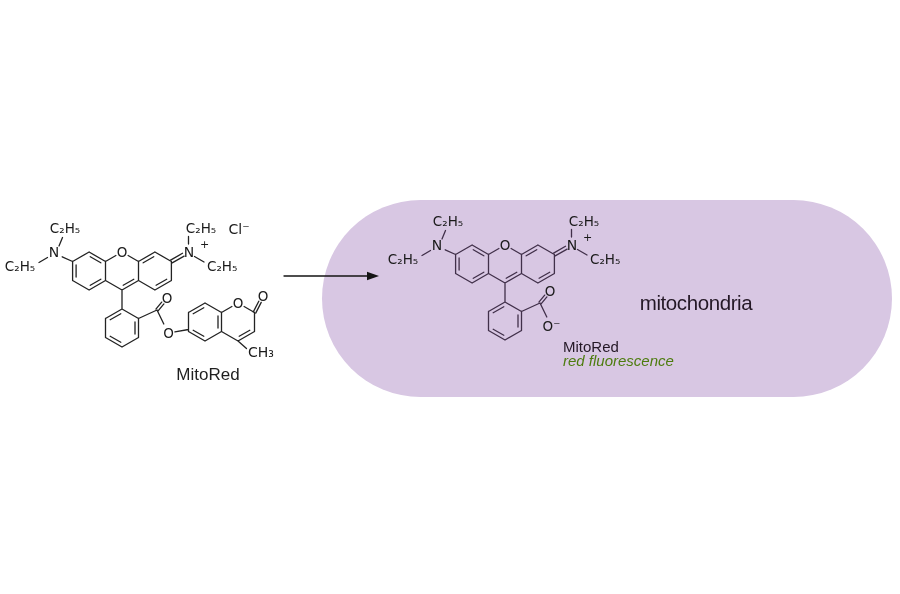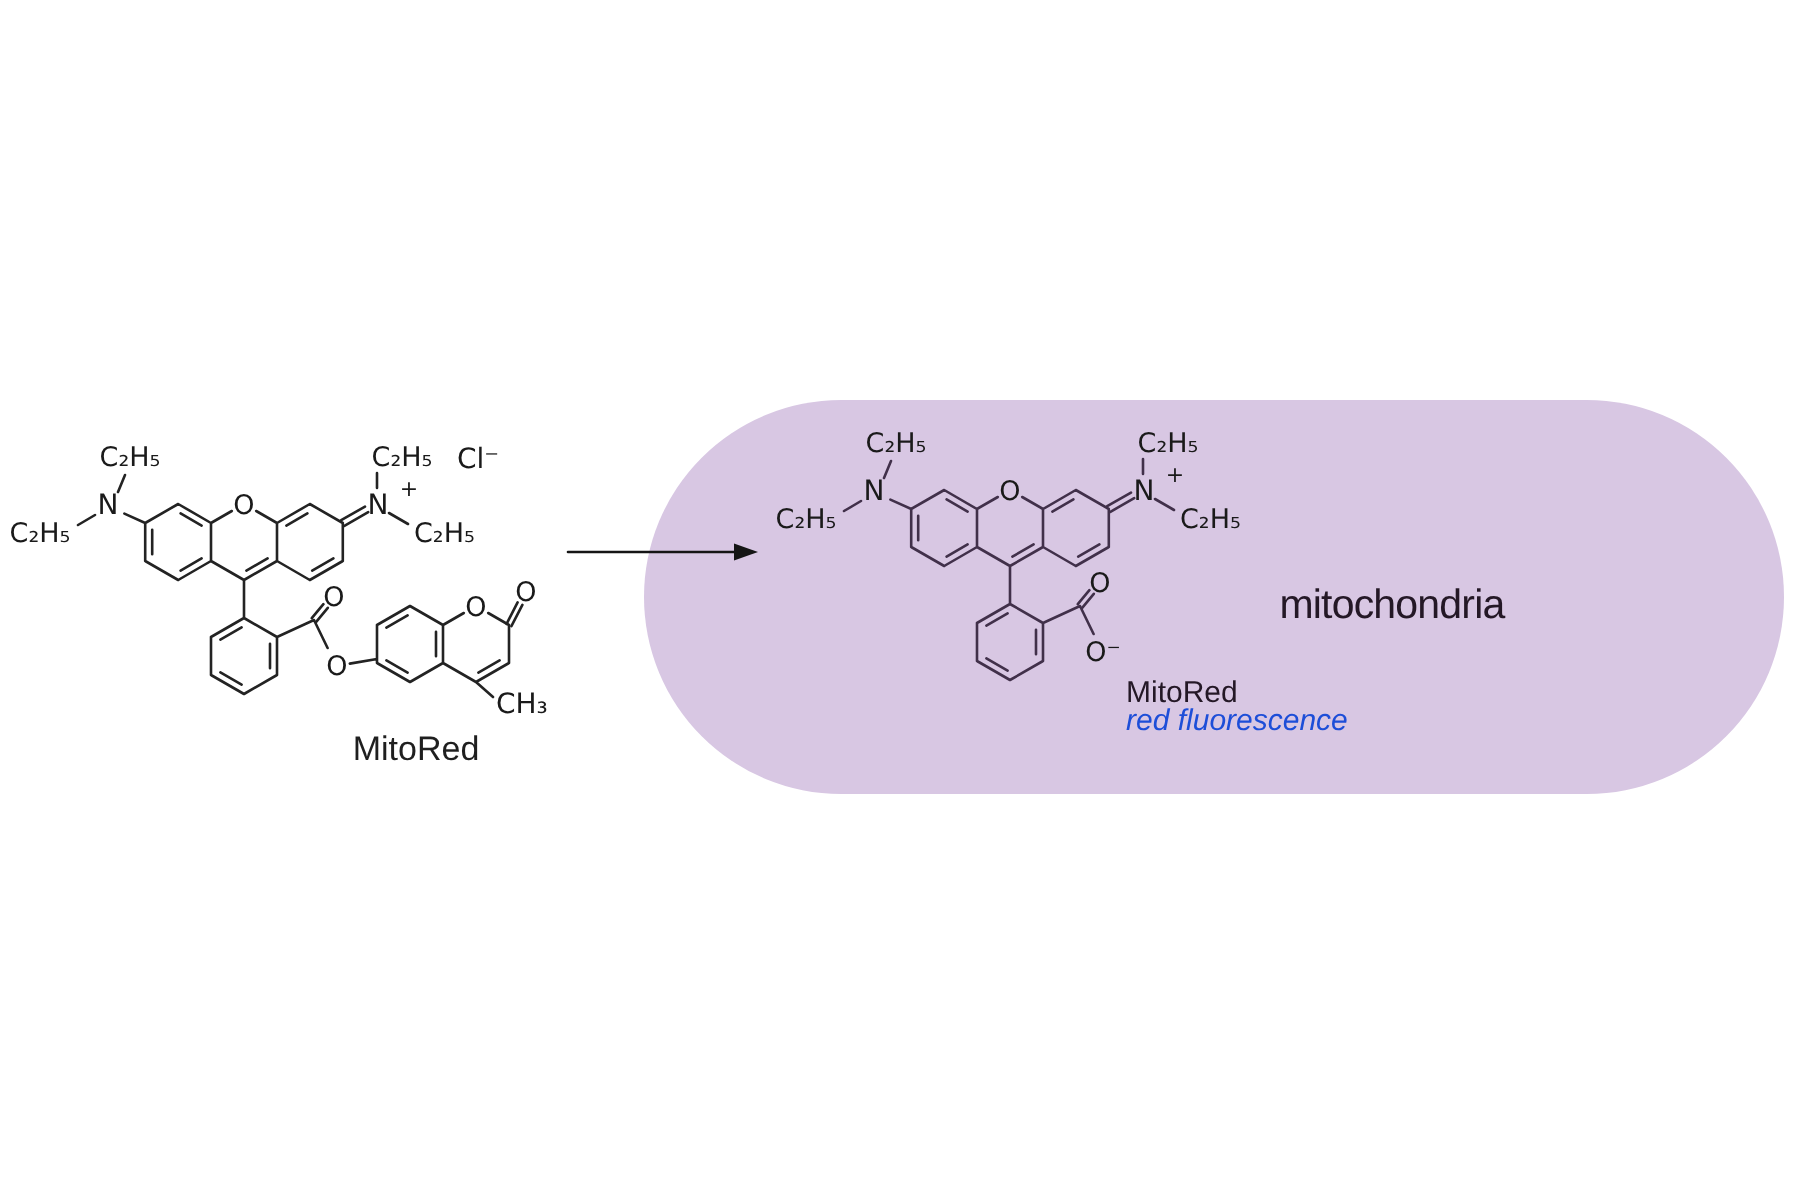--- a/index.html
+++ b/index.html
@@ -6,21 +6,21 @@
   .canvas { position:relative; width:900px; height:594px; background:#ffffff;
             font-family:"Liberation Sans", sans-serif; overflow:hidden; }
   .capsule { position:absolute; left:322px; top:200px; width:570px; height:197px;
              border-radius:99px; background:#d8c7e3; }
   .cap-label { position:absolute; left:615px; top:275px; width:162px; text-align:center;
                font-size:20.5px; letter-spacing:-0.4px; color:#2a1a2e;margin-top:16px; }
   .mitored-left  { position:absolute; left:162px; top:365px; width:92px; text-align:center;
                    font-size:17px; color:#1f1f1f; }
   .mitored-right { position:absolute; left:563px; top:338px; font-size:15px; color:#241826; }
   .fluor         { position:absolute; left:563px; top:352px; font-size:15px;
-                   font-style:italic; color:#1d4ed8; }
+                   font-style:italic; color:#4d7c0f; }
   svg.scheme { position:absolute; left:0; top:0; }
   svg.scheme path { fill:none; stroke-width:1.3; stroke-linecap:round; stroke-linejoin:round; }
   .bonds-left  { stroke:#232323; }
   .bonds-right { stroke:#41304a; }
   .arrow-line  { stroke:#151515; stroke-width:1.6; }
   .arrow-head  { fill:#151515; stroke:none; }
   svg.scheme text { font-family:"DejaVu Sans", sans-serif; font-size:13.5px; fill:#1a1a1a; }
   svg.scheme text.sm { font-size:11px; }
   svg.scheme text.md { font-size:14px; }
   .rm-txt { fill:#241826; }

